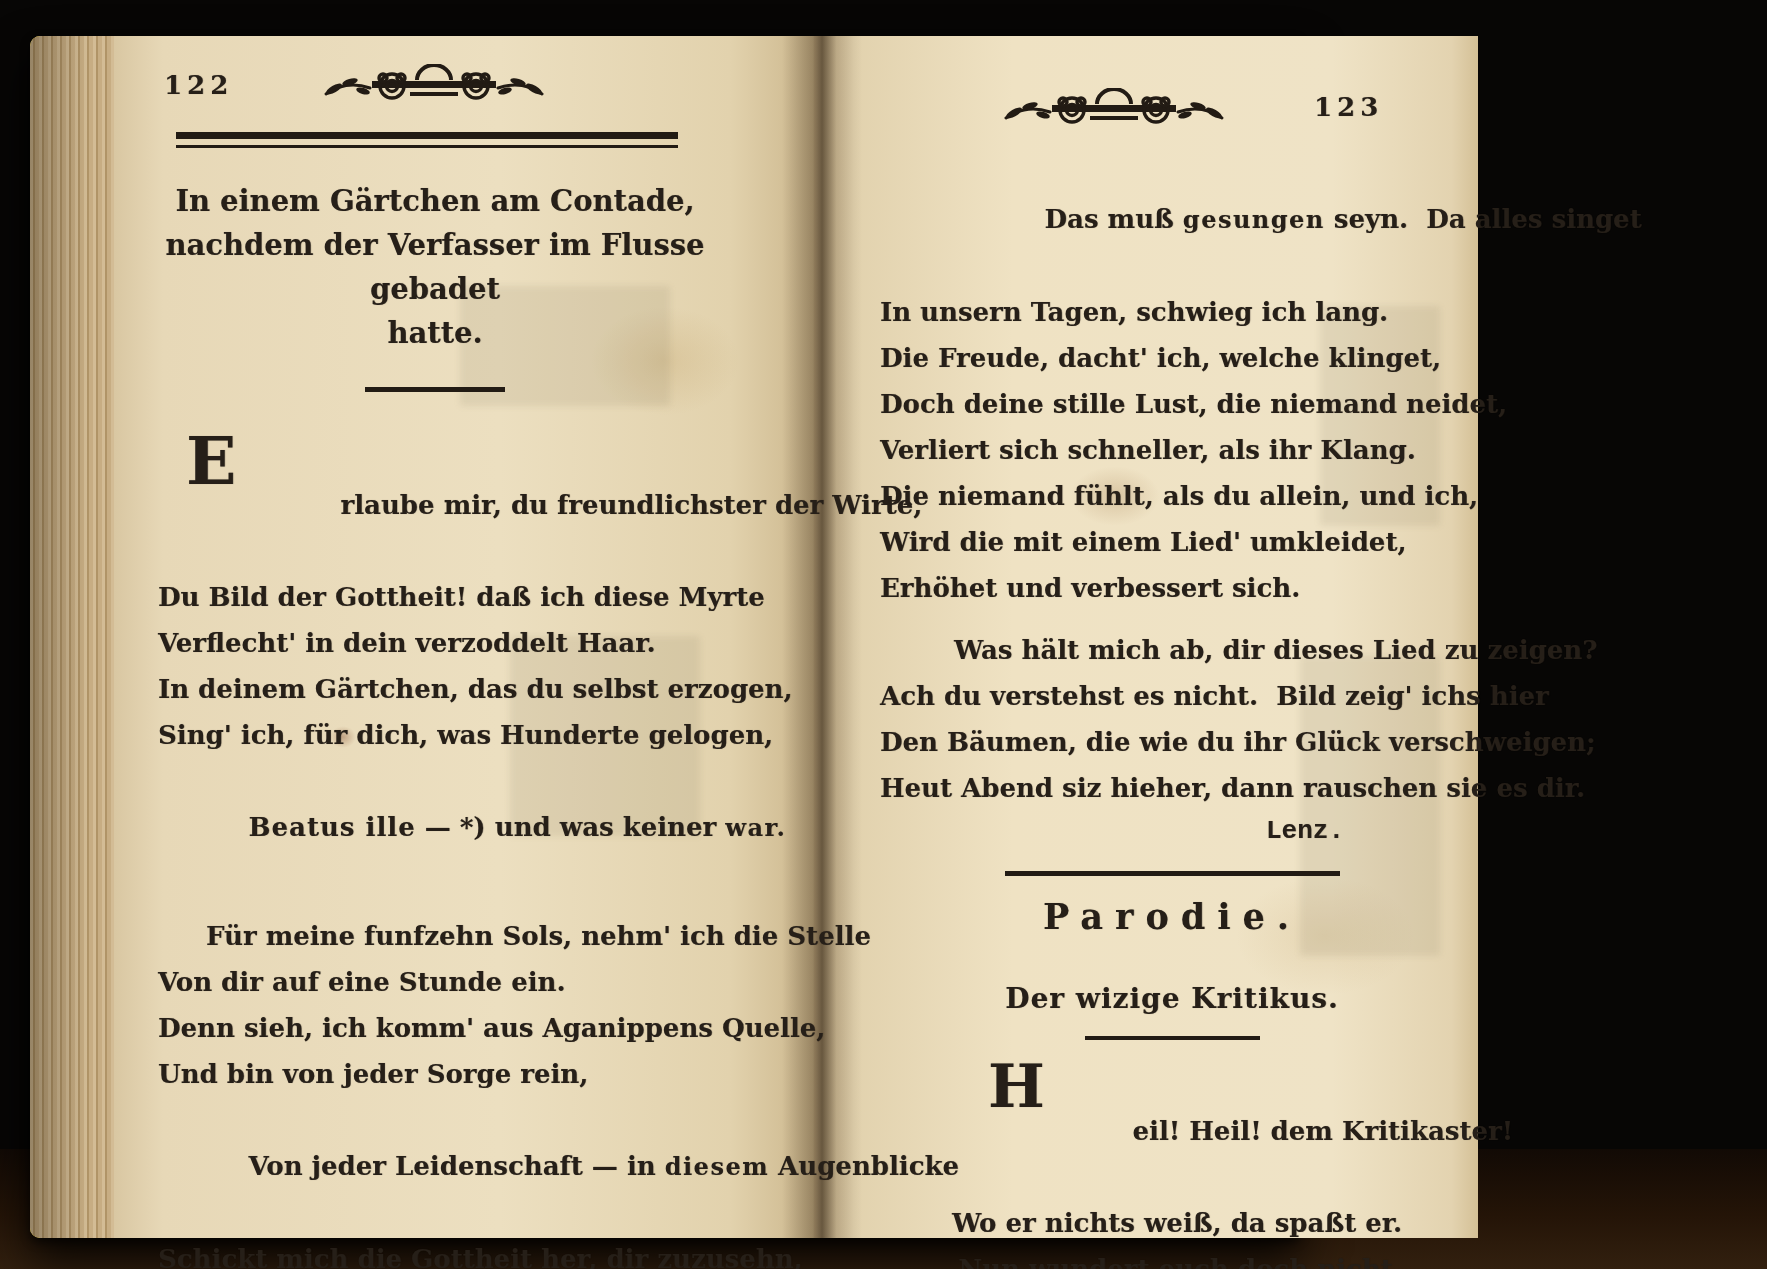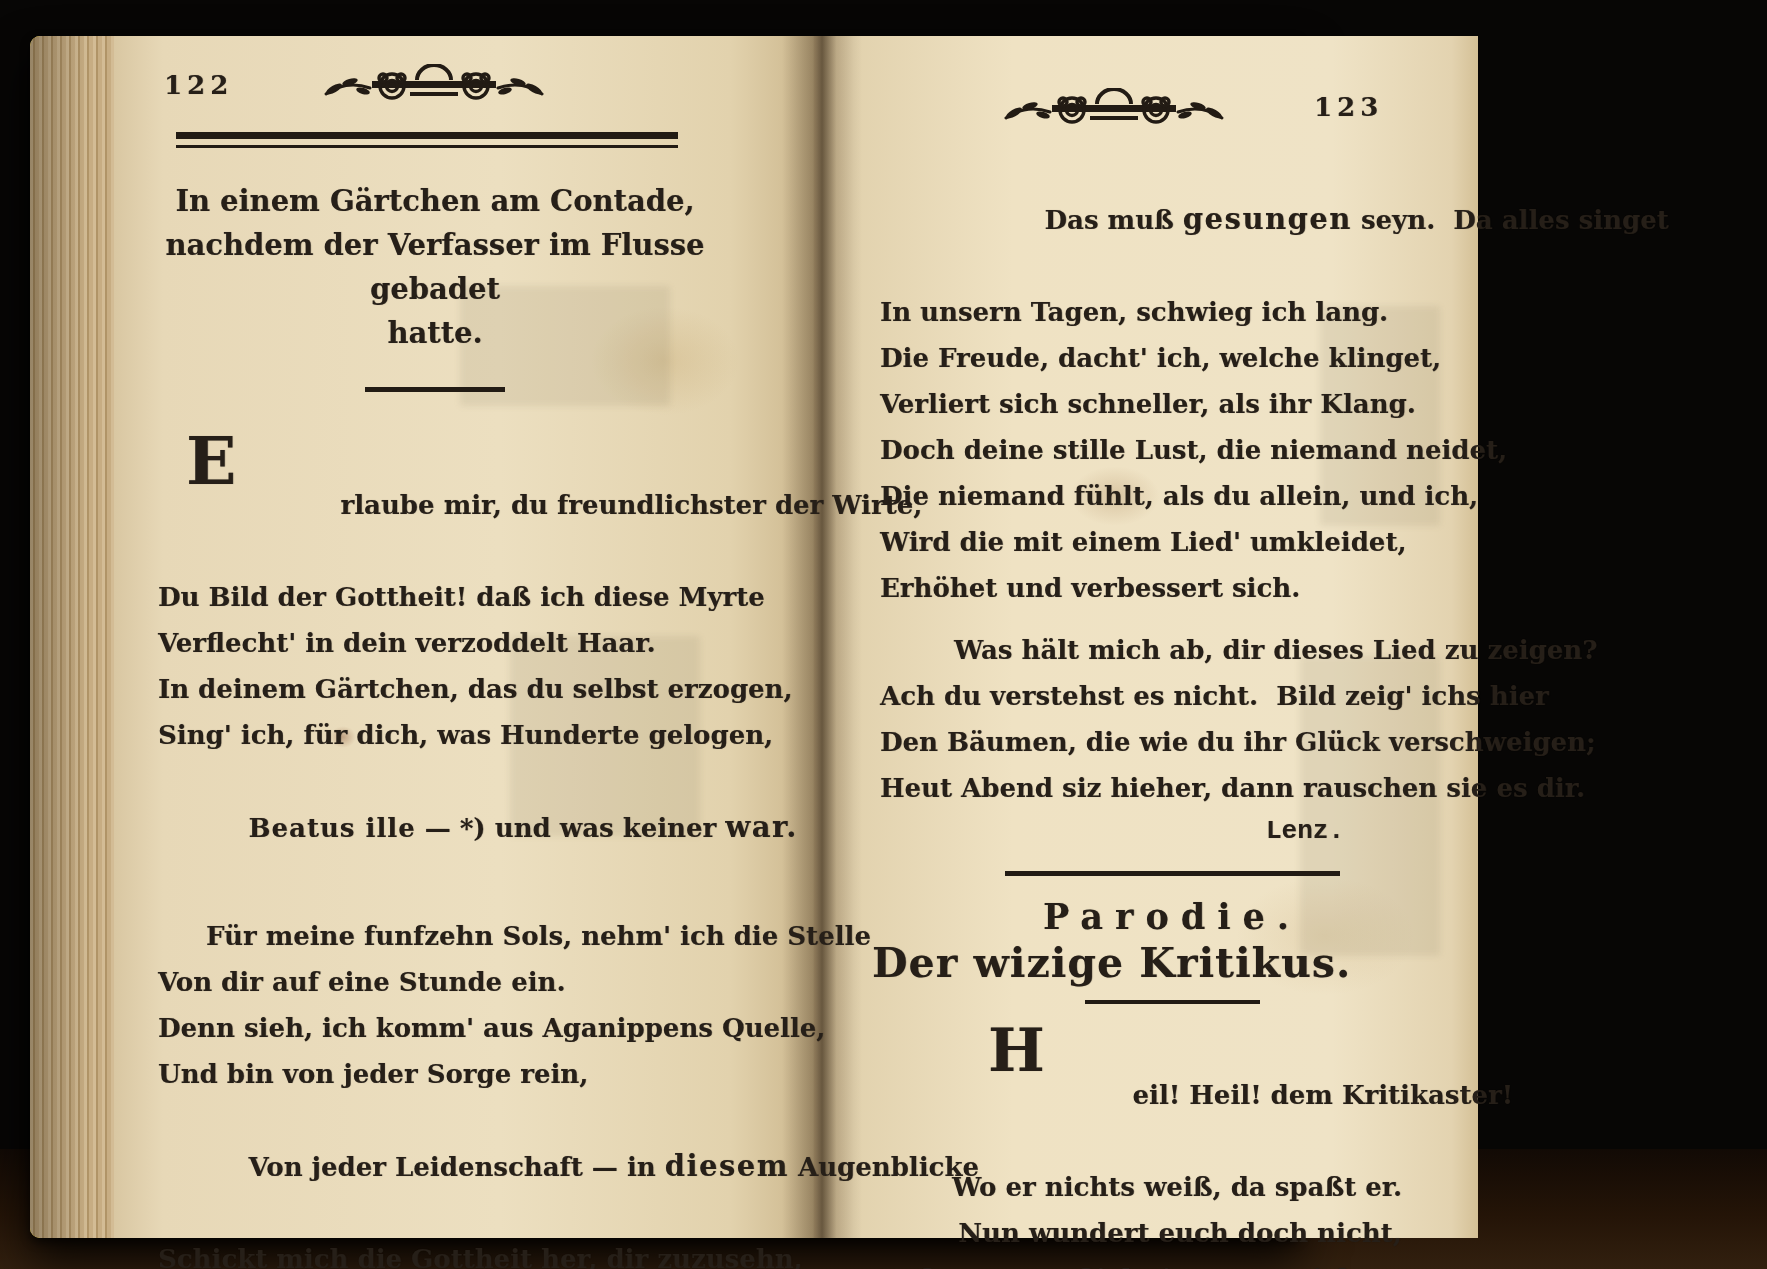--- a/index.html
+++ b/index.html
@@ -42,26 +42,26 @@
   .title{margin-top:31px;text-align:center;font-size:29px;line-height:44px;font-weight:700;}
   .divider{height:5px;background:#221b14;width:140px;margin:32px auto 44px auto;}
   .divider-sm{height:4px;background:#221b14;width:175px;margin:14px auto 22px auto;}
   .rule-mid{height:5px;background:#221b14;width:335px;margin:20px auto 0 auto;}
 
   .ln{line-height:46px;white-space:pre;padding-left:8px;}
   .ind{padding-left:56px;}
   .ind3{padding-left:82px;}
   .capline{position:relative;padding-left:100px;}
   .cap{position:absolute;left:36px;top:-8px;font-size:66px;line-height:1;font-weight:700;}
-  .emph{font-size:29px;letter-spacing:1.5px;}
+  .emph{font-size:24px;letter-spacing:1.5px;}
   .antiqua{font-weight:600;letter-spacing:1px;}
   .stanza-gap{height:16px;}
   .attr{text-align:right;padding-right:128px;line-height:40px;font-size:26px;font-family:Liberation Mono, monospace;}
   .heading-parodie{margin-top:18px;text-align:center;font-size:35px;letter-spacing:12px;line-height:46px;}
-  .heading-kritikus{font-size:41px;line-height:46px;letter-spacing:1px;}
+  .heading-kritikus{text-align:center;font-size:28px;line-height:46px;letter-spacing:1px;margin-top:36px;}
   .pp{position:relative;}
   .pp1{padding-left:170px;}
   .pp2{padding-left:80px;}
   .pp3{padding-left:16px;text-align:center;}
   .pp4{padding-left:6px;}
   .cap-h{position:absolute;left:116px;top:-6px;font-size:60px;line-height:1;font-weight:700;}
 </style>
 </head>
 <body>
 
@@ -187,22 +187,22 @@
         </svg>
         <div class="pnum" style="left:442px;top:6px;">123</div>
       </div>
 
       <div>
         <div class="ln ind3">
           <span>Das muß </span><span class="emph">gesungen</span><span> seyn.  Da alles singet</span>
         </div>
         <div class="ln">In unsern Tagen, schwieg ich lang.</div>
         <div class="ln">Die Freude, dacht' ich, welche klinget,</div>
+        <div class="ln">Doch deine stille Lust, die niemand neidet,</div>
         <div class="ln">Verliert sich schneller, als ihr Klang.</div>
-        <div class="ln">Doch deine stille Lust, die niemand neidet,</div>
         <div class="ln">Die niemand fühlt, als du allein, und ich,</div>
         <div class="ln">Wird die mit einem Lied' umkleidet,</div>
         <div class="ln">Erhöhet und verbessert sich.</div>
       </div>
 
       <div class="stanza-gap"></div>
 
       <div>
         <div class="ln ind3">Was hält mich ab, dir dieses Lied zu zeigen?</div>
         <div class="ln">Ach du verstehst es nicht.  Bild zeig' ichs hier</div>

